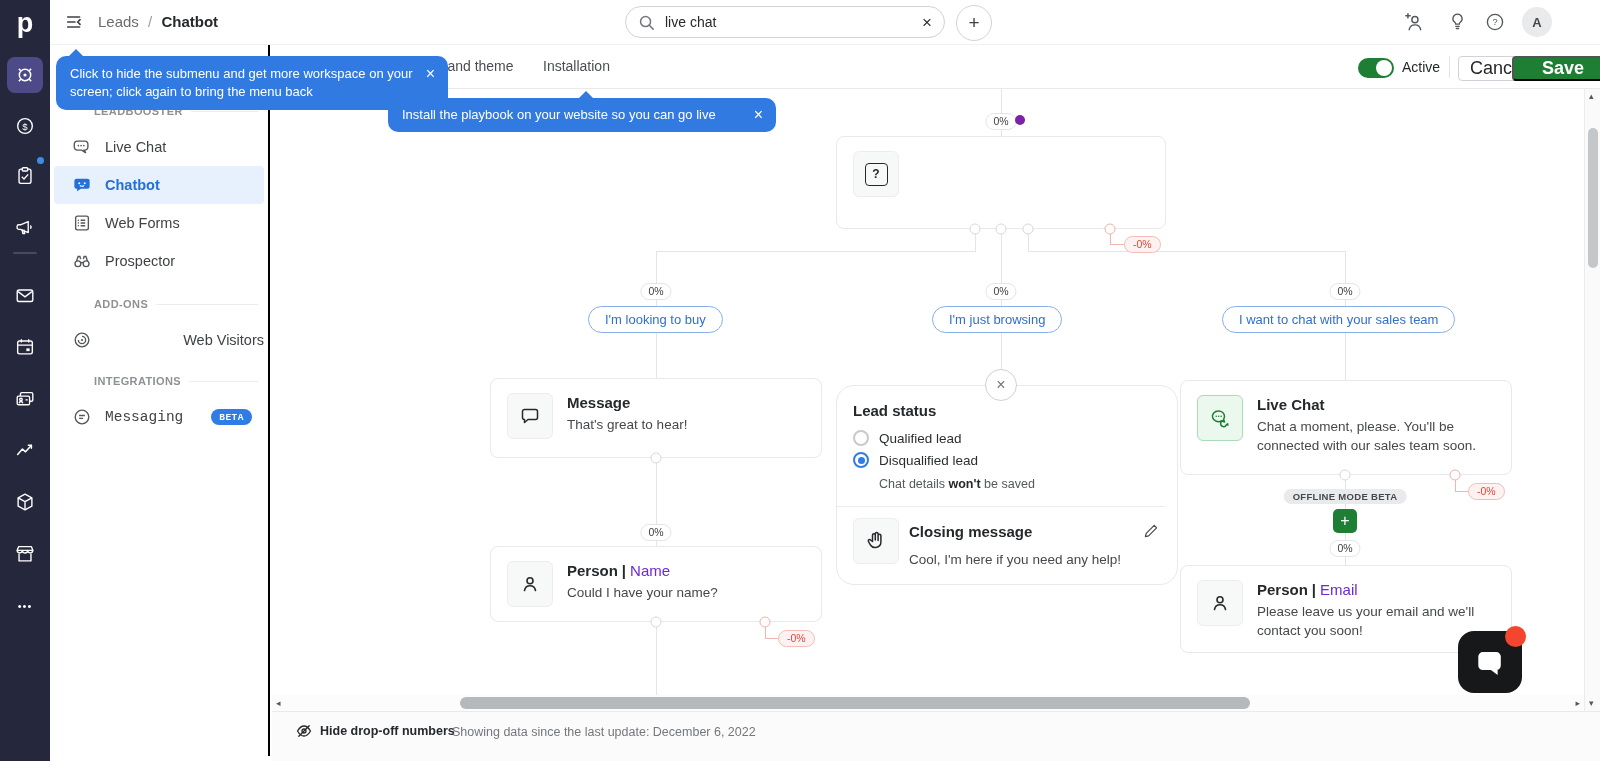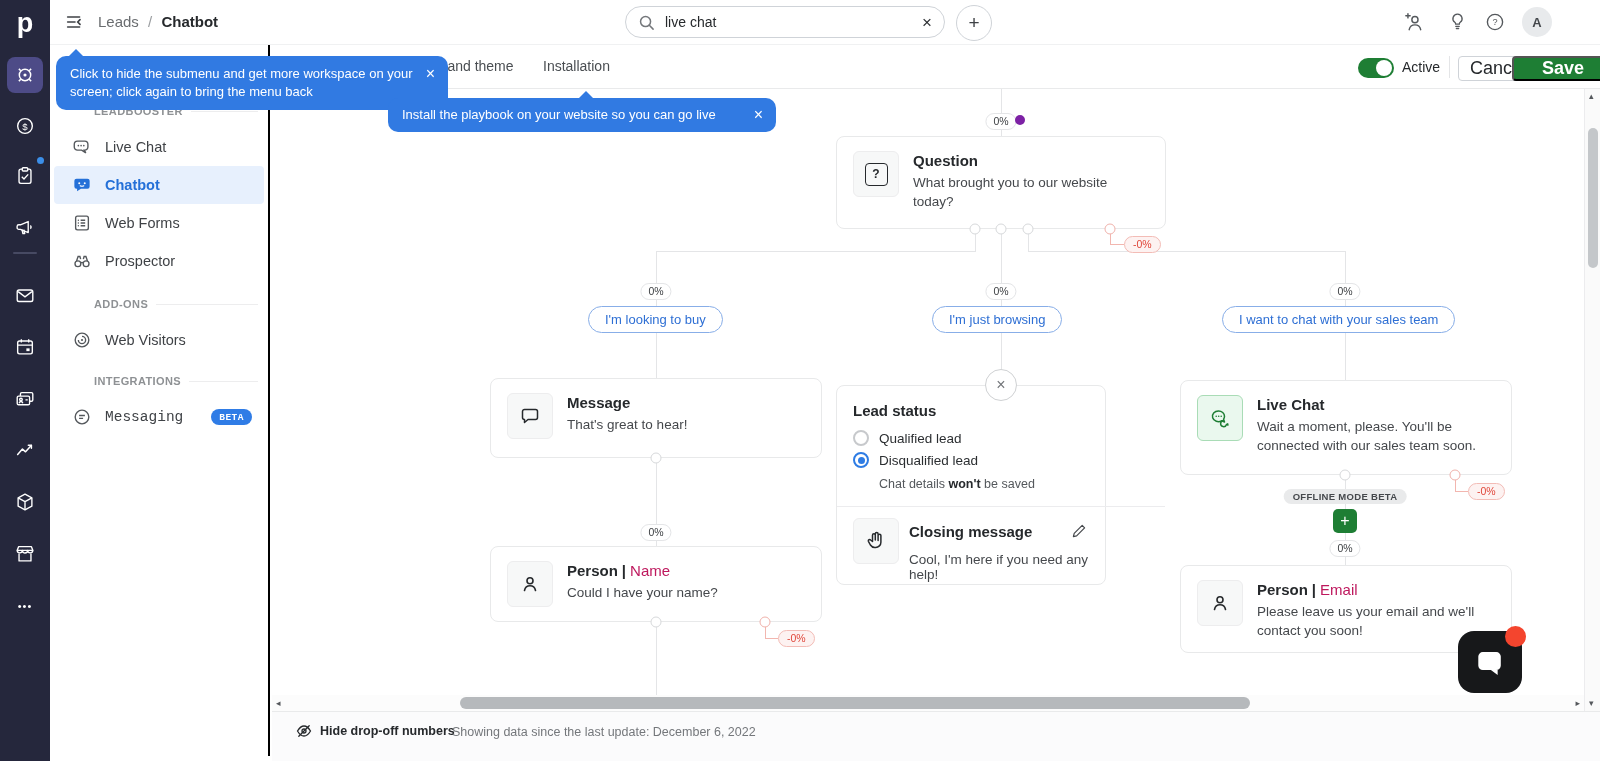--- a/index.html
+++ b/index.html
@@ -49,21 +49,21 @@
   .port.red{border-color:#f0b2ab;}
   .stat{position:absolute;transform:translateX(-50%);padding:1px 7px;background:#fff;border:1px solid #e4e5e7;border-radius:9px;font-size:10.5px;color:#3e4144;z-index:2;line-height:13px;}
   .dropoff{position:absolute;padding:1px 8px;background:#fdf2f1;border:1px solid #f3bcb6;border-radius:9px;font-size:10.5px;color:#e0473a;z-index:2;line-height:13px;}
   .pdot{position:absolute;width:10px;height:10px;border-radius:50%;background:#7d21a5;z-index:2;}
   .card{position:absolute;background:#fff;border:1px solid #e8e9ea;border-radius:8px;display:flex;gap:14px;padding:14px 16px;box-sizing:border-box;z-index:1;align-items:flex-start;}
   .icon-box{width:44px;height:44px;background:#f7f8f8;border:1px solid #ededee;border-radius:6px;display:flex;align-items:center;justify-content:center;flex:none;}
   .icon-box.green{background:#eaf8ee;border-color:#a9dcb6;}
   .card-title{font-size:15px;font-weight:700;color:#26292c;margin:1px 0 4px;}
   .card-body{font-size:13.5px;color:#45484c;line-height:19px;}
   .tsep{font-weight:600;color:#26292c;padding:0 4px;}
-  .tsub{font-weight:400;color:#be185d;}
+  .tsub{font-weight:400;color:#6d28d9;}
   .opt{position:absolute;height:27px;box-sizing:border-box;border:1px solid #88aee8;border-radius:14px;background:#fff;color:#2e6fd4;font-size:13px;display:flex;align-items:center;justify-content:center;z-index:2;padding:0 16px;white-space:nowrap;}
   .xcircle{position:absolute;width:32px;height:32px;border:1px solid #cfd1d3;border-radius:50%;background:#fff;display:flex;align-items:center;justify-content:center;font-size:16px;color:#74777b;z-index:3;box-sizing:border-box;}
   .qbox{width:21px;height:21px;border:1.6px solid #26292c;border-radius:4px;display:flex;align-items:center;justify-content:center;font-size:12px;font-weight:700;color:#26292c;}
   .radio{width:16px;height:16px;border-radius:50%;border:2px solid #c7c9cc;background:#fff;box-sizing:border-box;flex:none;}
   .radio.sel{border:2px solid #2e7ce4;display:flex;align-items:center;justify-content:center;}
   .radio.sel::after{content:"";width:7px;height:7px;border-radius:50%;background:#2e7ce4;}
   .radiorow{position:absolute;display:flex;align-items:center;gap:10px;font-size:13.5px;color:#2b2e31;}
   .offline{position:absolute;transform:translateX(-50%);background:#e9eaeb;color:#45484c;font-size:9.5px;font-weight:700;letter-spacing:.3px;padding:2px 9px;border-radius:9px;z-index:2;white-space:nowrap;}
   .plusbtn{position:absolute;width:24px;height:24px;background:#1e7e34;border-radius:5px;color:#fff;font-size:16px;display:flex;align-items:center;justify-content:center;z-index:2;}
   .divline{position:absolute;height:1px;background:#ececee;z-index:2;}
@@ -200,21 +200,21 @@
           <circle cx="6.5" cy="14" r="3.2"></circle>
           <circle cx="15.5" cy="14" r="3.2"></circle>
           <path d="M9.7 13.2a1.6 1.6 0 0 1 2.6 0M5 11l1.7-5h2l.8 3M17 11l-1.7-5h-2l-.8 3"></path>
         </svg>
       <span>Prospector</span>
     </div>
     <div class="shead" style="top:258px;">
       <span>ADD-ONS</span>
         <span class="rule"></span>
     </div>
-    <div class="sitem" style="top:281px;">
+    <div class="sitem" style="top:281px;justify-content:space-between;">
       <svg width="20" height="20" viewBox="0 0 22 22" fill="none" stroke="#54585c" stroke-width="1.5">
           <circle cx="11" cy="11" r="7.5"></circle>
           <path d="M11 7a4 4 0 1 1-4 4"></path>
           <circle cx="11" cy="11" r="1.2" fill="#54585c" stroke="none"></circle>
         </svg>
       <span>Web Visitors</span>
     </div>
     <div class="shead" style="top:335px;">
       <span>INTEGRATIONS</span>
         <span class="rule"></span>
@@ -320,24 +320,20 @@
     <div class="stat" style="left:384px;top:435px;">0%</div>
     <div class="stat" style="left:1073px;top:451px;">0%</div>
     <div class="dropoff" style="left:852px;top:147px;">-0%</div>
     <div class="dropoff" style="left:1196px;top:394px;">-0%</div>
     <div class="dropoff" style="left:506px;top:541px;">-0%</div>
 
     <div class="card" style="left:564px;top:47px;width:330px;height:93px;">
       <div class="icon-box">
           <span class="qbox">?</span>
         </div>
-      <div>
-          <div class="card-title">Question</div>
-        <div class="card-body" style="width:222px;">What brought you to our website today?</div>
-        </div>
     </div>
     <span class="port" style="left:703px;top:140px;"></span>
     <span class="port" style="left:729px;top:140px;"></span>
     <span class="port" style="left:756px;top:140px;"></span>
     <span class="port red" style="left:838px;top:140px;"></span>
 
     <div class="opt" style="left:316px;top:217px;">I'm looking to buy</div>
     <div class="opt" style="left:660px;top:217px;">I'm just browsing</div>
     <div class="opt" style="left:950px;top:217px;">I want to chat with your sales team</div>
 
@@ -347,21 +343,21 @@
             <path d="M5.5 4.5h11a2 2 0 0 1 2 2v6a2 2 0 0 1-2 2H9l-3.5 3v-3h0a2 2 0 0 1-2-2v-6a2 2 0 0 1 2-2z"></path>
           </svg>
       </div>
       <div>
           <div class="card-title">Message</div>
         <div class="card-body">That's great to hear!</div>
         </div>
     </div>
     <span class="port" style="left:384px;top:369px;"></span>
 
-    <div class="card" style="left:564px;top:296px;width:270px;height:200px;display:block;padding:16px;">
+    <div class="card" style="left:564px;top:296px;width:342px;height:200px;display:block;padding:16px;border-radius:18px;">
       <div style="position:absolute;left:16px;top:16px;font-size:15px;font-weight:700;color:#26292c;">Lead status</div>
       <div class="radiorow" style="left:16px;top:44px;">
         <span class="radio"></span>
         <span>Qualified lead</span>
       </div>
       <div class="radiorow" style="left:16px;top:66px;">
         <span class="radio sel"></span>
         <span>Disqualified lead</span>
       </div>
       <div style="position:absolute;left:42px;top:91px;font-size:12.5px;color:#54585c;"><span>Chat details </span><b style="color:#26292c;">won't</b><span> be saved</span></div>
@@ -388,21 +384,21 @@
         <svg width="24" height="24" viewBox="0 0 24 24" fill="none" stroke="#1e7e34" stroke-width="1.5" stroke-linejoin="round">
             <path d="M10.5 5a6 5.3 0 0 1 6 5.3c0 1-.3 2-.9 2.8l.9 2.9-2.9-1.2a6 5.3 0 1 1-3.1-9.8z"></path>
             <circle cx="8.2" cy="10.3" r=".8" fill="#1e7e34" stroke="none"></circle>
             <circle cx="10.7" cy="10.3" r=".8" fill="#1e7e34" stroke="none"></circle>
             <circle cx="13.2" cy="10.3" r=".8" fill="#1e7e34" stroke="none"></circle>
             <path d="M15.8 14.6a3 3 0 1 0 2.7 3.9l1.4.5-.5-1.7"></path>
           </svg>
       </div>
       <div>
           <div class="card-title">Live Chat</div>
-        <div class="card-body" style="width:238px;">Wait a moment, please. You'll be connected with our sales team soon.</div>
+        <div class="card-body" style="width:238px;">Chat a moment, please. You'll be connected with our sales team soon.</div>
         </div>
     </div>
     <span class="port" style="left:1073px;top:386px;"></span>
     <span class="port red" style="left:1183px;top:386px;"></span>
     <div class="offline" style="left:1073px;top:400px;">OFFLINE MODE BETA</div>
     <div class="plusbtn" style="left:1061px;top:420px;">
         <span>+</span>
       </div>
 
     <div class="card" style="left:218px;top:457px;width:332px;height:76px;">

